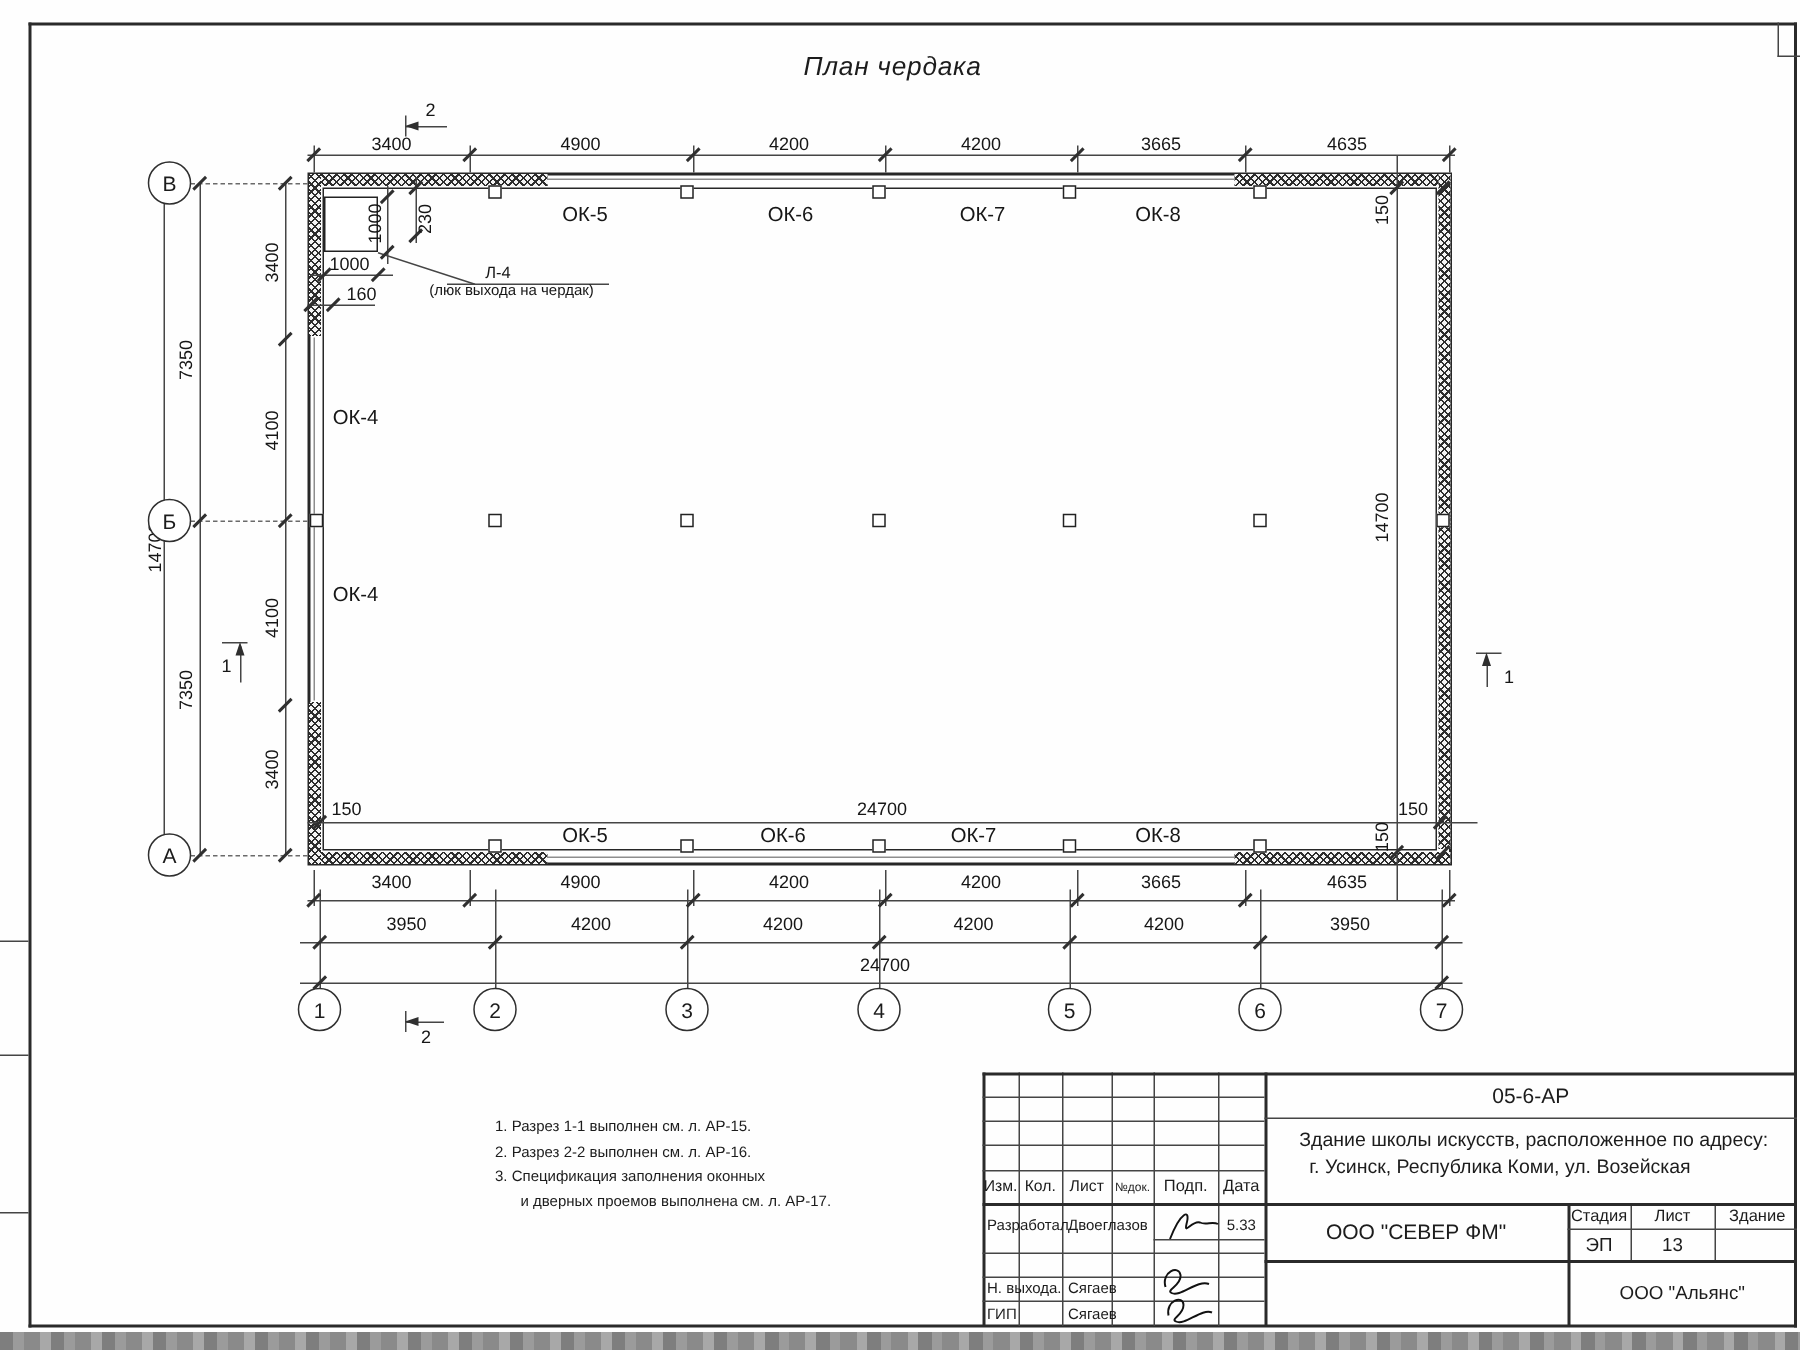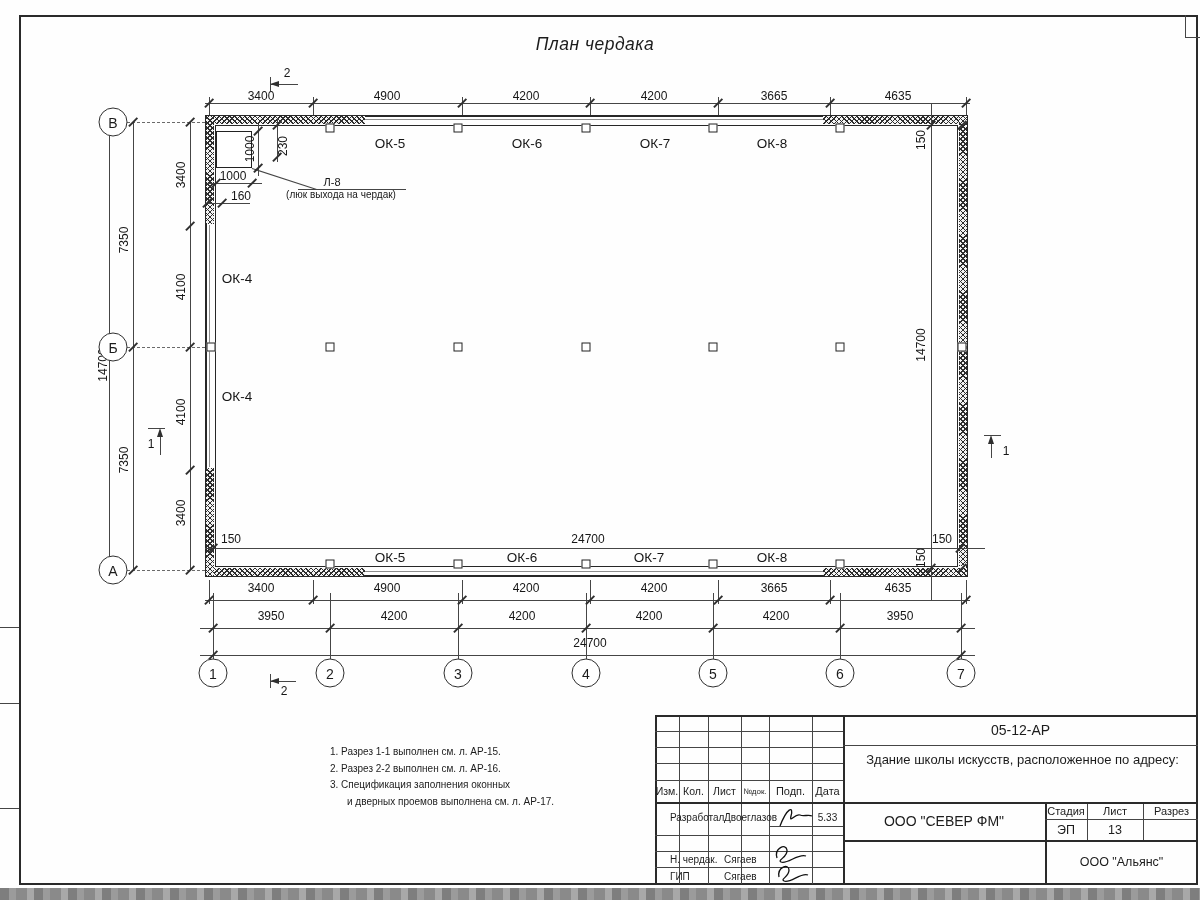--- a/index.html
+++ b/index.html
@@ -19,21 +19,21 @@
   .sq{position:absolute;width:7px;height:7px;border:1.2px solid #222;background:#fff;transform:translate(-50%,-50%);}
   .hatch{position:absolute;background:
      repeating-linear-gradient(45deg,#2d2d2d 0 1.1px,transparent 1.1px 3.6px),
      repeating-linear-gradient(-45deg,#2d2d2d 0 1.1px,transparent 1.1px 3.6px),#f4f4f4;}
   .arrow-left{position:absolute;width:0;height:0;border-top:3.5px solid transparent;
       border-bottom:3.5px solid transparent;border-right:9px solid #2f2f2f;transform:translate(0,-50%);}
   .arrow-up{position:absolute;width:0;height:0;border-left:3.5px solid transparent;
       border-right:3.5px solid transparent;border-bottom:9px solid #2f2f2f;transform:translate(-50%,0);}
   .cell{position:absolute;display:flex;align-items:center;justify-content:center;
         white-space:nowrap;overflow:hidden;}
-  .cell.left{justify-content:flex-start;padding-left:12px;}
+  .cell.left{justify-content:flex-start;}
   #title{position:absolute;left:470px;top:34px;width:250px;text-align:center;
          font-size:17.5px;font-style:italic;letter-spacing:.5px;}
   #notes{position:absolute;left:330px;top:744px;font-size:10px;line-height:16.6px;}
   .strip{position:absolute;left:0;top:888px;width:1200px;height:12px;
      background:repeating-linear-gradient(90deg,#7e7e7e 0 9px,#9b9b9b 9px 16px,#8a8a8a 16px 27px,#a8a8a8 27px 34px);}
   svg.sig{position:absolute;overflow:visible;}
 </style>
 </head>
 <body>
 
@@ -208,21 +208,21 @@
       <div class="lbl" style="left: 390px; top: 143px; font-size: 13.5px;">ОК-5</div>
       <div class="lbl" style="left: 527px; top: 143px; font-size: 13.5px;">ОК-6</div>
       <div class="lbl" style="left: 655px; top: 143px; font-size: 13.5px;">ОК-7</div>
       <div class="lbl" style="left: 772px; top: 143px; font-size: 13.5px;">ОК-8</div>
       <div class="lbl" style="left: 390px; top: 557px; font-size: 13.5px;">ОК-5</div>
       <div class="lbl" style="left: 522px; top: 557px; font-size: 13.5px;">ОК-6</div>
       <div class="lbl" style="left: 649px; top: 557px; font-size: 13.5px;">ОК-7</div>
       <div class="lbl" style="left: 772px; top: 557px; font-size: 13.5px;">ОК-8</div>
       <div class="lbl" style="left: 237px; top: 278px; font-size: 13.5px;">ОК-4</div>
       <div class="lbl" style="left: 237px; top: 396px; font-size: 13.5px;">ОК-4</div>
-      <div class="lbl" style="left: 332px; top: 182px; font-size: 11px;">Л-8</div>
+      <div class="lbl" style="left: 332px; top: 182px; font-size: 11px;">Л-4</div>
       <div class="lbl" style="left: 341px; top: 194px; font-size: 10px;">(люк выхода на чердак)</div>
       <div class="lbl" style="left: 287px; top: 73px; font-size: 12px;">2</div>
       <div class="lbl" style="left: 284px; top: 691px; font-size: 12px;">2</div>
       <div class="lbl" style="left: 151px; top: 444px; font-size: 12px;">1</div>
       <div class="lbl" style="left: 1006px; top: 451px; font-size: 12px;">1</div>
       <div class="circle" style="left: 113px; top: 122px;">В</div>
       <div class="circle" style="left: 113px; top: 347px;">Б</div>
       <div class="circle" style="left: 113px; top: 570px;">А</div>
       <div class="circle" style="left: 213px; top: 673px;">1</div>
       <div class="circle" style="left: 330px; top: 673px;">2</div>
@@ -275,49 +275,50 @@
   <div class="hl" style="left:655px;top:780px;width:188px;"></div>
   <div class="hl" style="left:843px;top:745px;width:355px;"></div>
   <div class="hl thick" style="left:655px;top:802px;width:543px;height:1.6px;"></div>
   <div class="hl" style="left:1045px;top:819px;width:153px;"></div>
   <div class="hl" style="left:769px;top:826px;width:74px;"></div>
   <div class="hl" style="left:655px;top:835px;width:188px;"></div>
   <div class="hl thick" style="left:843px;top:840px;width:355px;height:1.6px;"></div>
   <div class="hl" style="left:655px;top:851px;width:188px;"></div>
   <div class="hl" style="left:655px;top:867px;width:188px;"></div>
 
-  <div class="cell" style="left:843px;top:716px;width:355px;height:28px;font-size:14px;">05-12-АР</div>
+  <div class="cell" style="left:843px;top:716px;width:355px;height:28px;font-size:14px;">05-6-АР</div>
   <div class="cell" style="left:850px;top:750px;width:345px;height:18px;font-size:13px;">Здание школы искусств, расположенное по адресу:</div>
+  <div class="cell" style="left:850px;top:768px;width:300px;height:18px;font-size:13px;">г. Усинск, Республика Коми, ул. Возейская</div>
 
   <div class="cell" style="left:655px;top:781px;width:24px;height:20px;font-size:10.5px;">Изм.</div>
   <div class="cell" style="left:679px;top:781px;width:29px;height:20px;font-size:10.5px;">Кол.</div>
   <div class="cell" style="left:708px;top:781px;width:33px;height:20px;font-size:10.5px;">Лист</div>
   <div class="cell" style="left:741px;top:781px;width:28px;height:20px;font-size:8px;">№док.</div>
   <div class="cell" style="left:769px;top:781px;width:43px;height:20px;font-size:11px;">Подп.</div>
   <div class="cell" style="left:812px;top:781px;width:31px;height:20px;font-size:11px;">Дата</div>
 
   <div class="cell left" style="left:658px;top:808px;width:78px;height:18px;font-size:10px;">Разработал</div>
   <div class="cell left" style="left:712px;top:808px;width:56px;height:18px;font-size:10px;">Двоеглазов</div>
   <div class="cell" style="left:812px;top:808px;width:31px;height:18px;font-size:10px;">5.33</div>
-  <div class="cell left" style="left:658px;top:851px;width:78px;height:16px;font-size:10px;">Н. чердак.</div>
+  <div class="cell left" style="left:658px;top:851px;width:78px;height:16px;font-size:10px;">Н. выхода.</div>
   <div class="cell left" style="left:712px;top:851px;width:56px;height:16px;font-size:10px;">Сягаев</div>
   <div class="cell left" style="left:658px;top:868px;width:78px;height:16px;font-size:10px;">ГИП</div>
   <div class="cell left" style="left:712px;top:868px;width:56px;height:16px;font-size:10px;">Сягаев</div>
 
   <svg class="sig" style="left:778px;top:804px;" width="36" height="28" viewBox="0 0 36 28">
     <path d="M2 22 C9 4, 16 1, 13 12 C11 20, 17 9, 22 11 C26 13, 30 10, 34 12" fill="none" stroke="#111" stroke-width="1.3"></path>
   </svg>
   <svg class="sig" style="left:772px;top:842px;" width="38" height="22" viewBox="0 0 38 22">
     <path d="M5 16 C2 6, 14 1, 15 8 C16 15, 5 18, 9 20 C15 23, 26 11, 34 14" fill="none" stroke="#111" stroke-width="1.3"></path>
   </svg>
   <svg class="sig" style="left:774px;top:862px;" width="38" height="22" viewBox="0 0 38 22">
     <path d="M5 15 C3 5, 15 1, 15 8 C15 15, 6 17, 10 19 C16 22, 27 10, 34 13" fill="none" stroke="#111" stroke-width="1.3"></path>
   </svg>
 
   <div class="cell" style="left:843px;top:806px;width:202px;height:30px;font-size:14px;">ООО "СЕВЕР ФМ"</div>
   <div class="cell" style="left:1045px;top:803px;width:42px;height:16px;font-size:11px;">Стадия</div>
   <div class="cell" style="left:1087px;top:803px;width:56px;height:16px;font-size:11px;">Лист</div>
-  <div class="cell" style="left:1143px;top:803px;width:57px;height:16px;font-size:11px;">Разрез</div>
+  <div class="cell" style="left:1143px;top:803px;width:57px;height:16px;font-size:11px;">Здание</div>
   <div class="cell" style="left:1045px;top:820px;width:42px;height:19px;font-size:12.5px;">ЭП</div>
   <div class="cell" style="left:1087px;top:820px;width:56px;height:19px;font-size:12.5px;">13</div>
   <div class="cell" style="left:1045px;top:842px;width:153px;height:40px;font-size:12.5px;">ООО "Альянс"</div>
 
 </div>
 
 </body></html>

